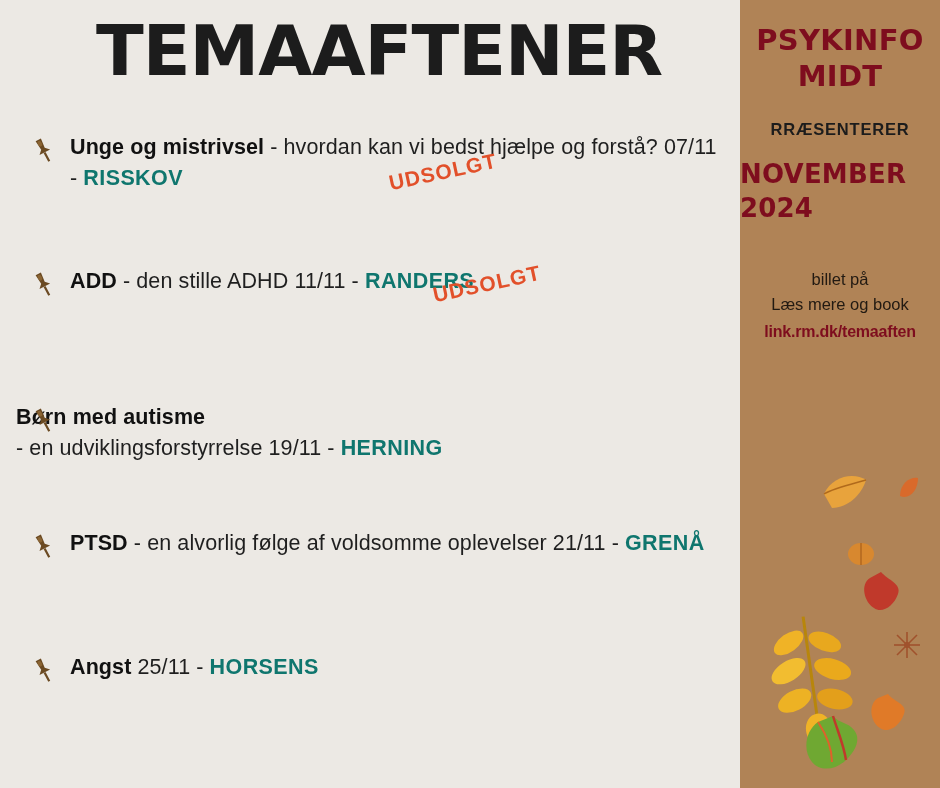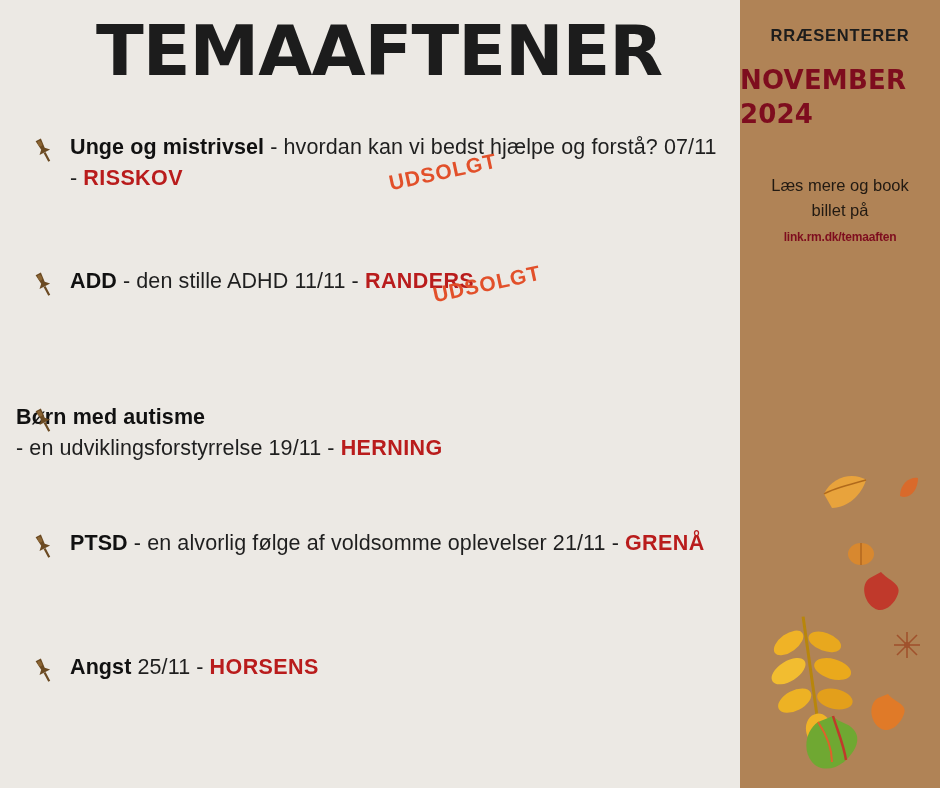--- a/index.html
+++ b/index.html
@@ -65,21 +65,21 @@
     line-height: 31px;
     color: #1f1f1f;
     font-family: "Liberation Sans", sans-serif;
     letter-spacing: 0.1px;
   }
   .event-text .bold {
     font-weight: bold;
     color: #111;
   }
   .place {
-    color: #b91c1c;
+    color: #0f766e;
     font-weight: bold;
     letter-spacing: 0.4px;
   }
   .sold-out {
     position: absolute;
     color: #e2502a;
     font-weight: bold;
     font-size: 21px;
     letter-spacing: 1px;
     transform: rotate(-12deg);
@@ -131,21 +131,21 @@
     font-size: 16.5px;
     line-height: 25px;
     margin-top: 42px;
     padding: 0 10px;
     font-family: "Liberation Sans", sans-serif;
   }
   .book-link {
     display: block;
     color: #7e0d1e;
     font-weight: bold;
-    font-size: 12px;
+    font-size: 16px;
     margin-top: 2px;
     text-decoration: none;
     letter-spacing: -0.2px;
   }
 
   .leaf {
     position: absolute;
   }
 </style>
 </head>
@@ -234,31 +234,35 @@
         <div class="event-text">
           <span class="bold">Angst</span><span> 25/11 - </span><span class="place">HORSENS</span>
         </div>
       </div>
 
     </div>
   </div>
 
   <div class="right-panel">
 
+    <div class="brand">
+      <div>PSYKINFO</div>
+      <div>MIDT</div>
+    </div>
 
     <div class="presents">RRÆSENTERER</div>
 
     <div class="month">
       <div>NOVEMBER</div>
       <div>2024</div>
     </div>
 
     <div class="book-info">
+      <div>billet på</div>
       <div>Læs mere og book</div>
-      <div>billet på</div>
       <a class="book-link" href="#">link.rm.dk/temaaften</a>
     </div>
 
     <svg class="leaf" style="left:78px; top:468px;" width="54" height="46" viewBox="0 0 54 46">
       <path d="M6 26 C14 8, 36 4, 48 12 C44 26, 30 40, 14 40 Z" fill="#e8a33c"></path>
       <path d="M6 26 C16 20, 34 16, 48 12" stroke="#b06a1c" stroke-width="1.4" fill="none"></path>
     </svg>
     <svg class="leaf" style="left:156px; top:474px;" width="26" height="28" viewBox="0 0 26 28">
       <path d="M4 22 C4 8, 16 2, 22 4 C22 16, 14 26, 4 22 Z" fill="#d96a2b"></path>
     </svg>

